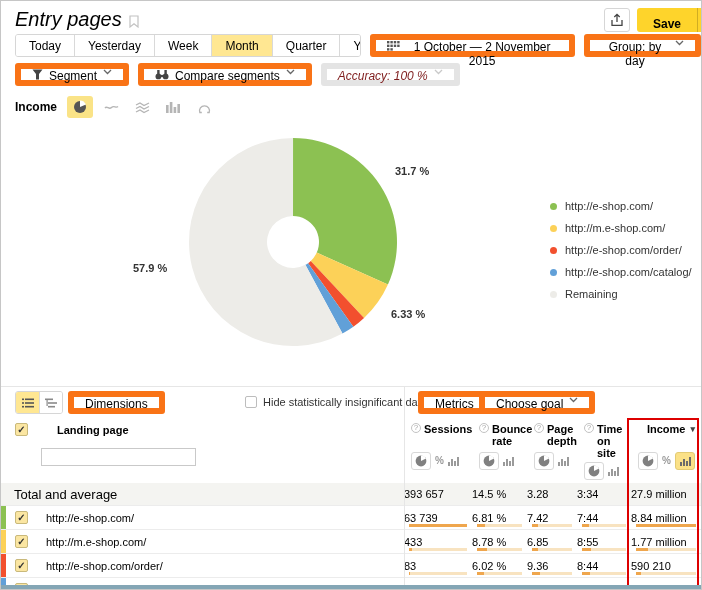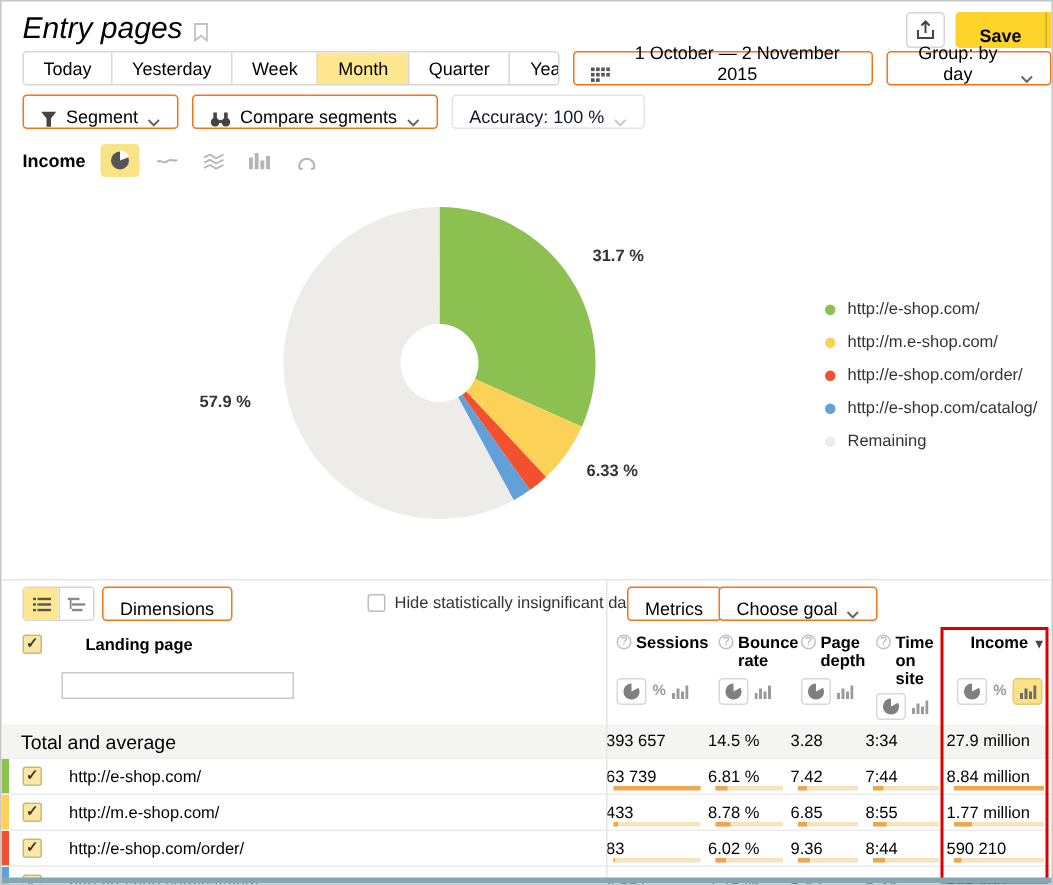--- a/index.html
+++ b/index.html
@@ -19,22 +19,22 @@
   .save-split { position:absolute; left:636px; top:7px; height:24px; display:flex; border-radius:3px; overflow:hidden; background:#fed42b; cursor:pointer;}
   .save-main { padding:16px 16px; display:flex; align-items:center; font-weight:bold; font-size:12px;}
   .save-arrow { width:22px; display:flex; align-items:center; justify-content:center; border-left:1px solid rgba(0,0,0,.18);}
 
   
   .tabs-row { position:absolute; left:14px; top:33px; display:flex; gap:9px; height:23px;}
   .segmented { display:flex; border:1px solid #d6d6d6; border-radius:3px; overflow:hidden; background:#fff;}
   .seg-tab { padding:0 13px; display:flex; align-items:center; border-left:1px solid #d9d9d9; cursor:pointer; font-size:12px; background:#fff;}
   .seg-tab:first-child { border-left:none; }
   .seg-tab.active { background:#ffe792; }
-  .btn { display:flex; align-items:flex-end; gap:6px; padding:0 11px; border:1px solid #f97316; border-radius:3px; background:#fff; font-size:12px; cursor:pointer; height:23px;}
-  .btn.disabled { color:#0f172a; border-color:#e4e4e4; cursor:default;}
+  .btn { display:flex; align-items:flex-start; gap:6px; padding:0 11px; border:6px solid #f97316; border-radius:3px; background:#fff; font-size:12px; cursor:pointer; height:23px;}
+  .btn.disabled { color:#7f1d1d; border-color:#e4e4e4; cursor:default;font-style:italic;}
   .chev svg { display:block; }
 
   .filters-row { position:absolute; left:14px; top:62px; display:flex; gap:9px; height:23px;}
 
   
   .metric-row { position:absolute; left:14px; top:95px; display:flex; align-items:center; gap:10px;}
   .metric-label { font-weight:bold; font-size:12px; }
   .ctype-group { display:flex; align-items:center; gap:5px;}
   .ctype { width:26px; height:22px; border-radius:3px; display:flex; align-items:center; justify-content:center; cursor:pointer; color:#b5b5b5;}
   .ctype.active { background:#fae387; color:#555;}

